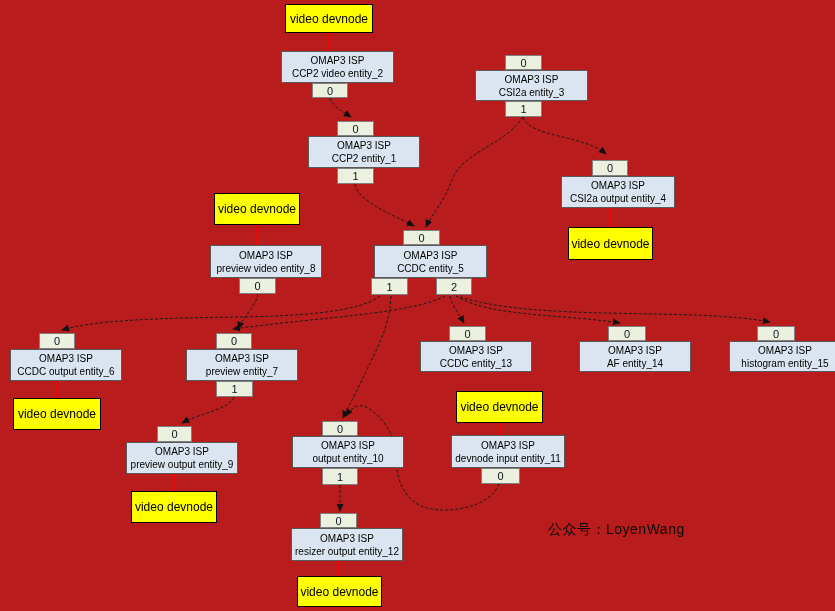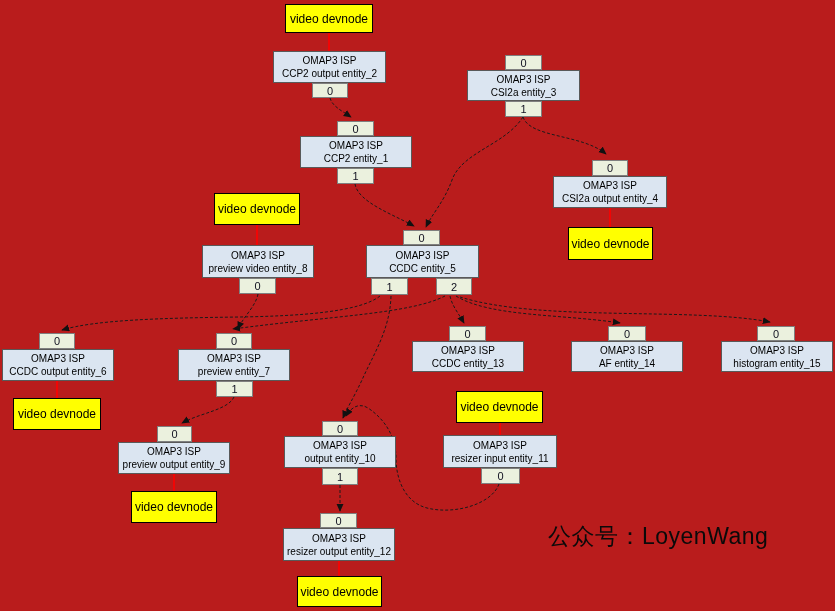--- a/index.html
+++ b/index.html
@@ -4,34 +4,34 @@
 <style>
   html,body{margin:0;padding:0;background:#ffffff;}
   #canvas{
     position:relative;width:835px;height:611px;background:#b91c1c;overflow:hidden;
     font-family:"Liberation Sans","DejaVu Sans",sans-serif;
   }
   svg.links{position:absolute;left:0;top:0;width:835px;height:611px;}
   .entity{
     position:absolute;background:#dbe5f1;border:1.5px solid #595959;
     box-sizing:border-box;display:flex;flex-direction:column;justify-content:center;
-    align-items:center;text-align:center;color:#000;z-index:2;
+    align-items:center;text-align:center;color:#000;z-index:2;margin-left:8px;
   }
   .entity .ln{font-size:10px;line-height:13px;white-space:nowrap;}
   .pad{
     position:absolute;background:#ebf1de;border:1.5px solid #7f7f7f;
     box-sizing:border-box;display:flex;justify-content:center;align-items:center;
     font-size:11px;color:#101020;z-index:3;
   }
   .devnode{
     position:absolute;background:#ffff00;border:1.6px solid #000000;
     box-sizing:border-box;display:flex;justify-content:center;align-items:center;
     font-size:12px;color:#000;z-index:2;white-space:nowrap;
   }
-  .wm1{position:absolute;left:548px;top:521px;font-size:23px;color:#0a0a0a;letter-spacing:.5px;}
+  .wm1{position:absolute;left:548px;top:521px;font-size:14px;color:#0a0a0a;letter-spacing:.5px;}
   .wm2{position:absolute;left:598px;top:580px;font-size:19px;color:#b5b5b5;}
 </style>
 </head>
 <body>
 
 <div id="canvas">
 
   <svg class="links" viewBox="0 0 835 611">
     <defs>
       <marker id="arr" markerWidth="9" markerHeight="8" refX="7.2" refY="3.5" orient="auto" markerUnits="userSpaceOnUse">
@@ -70,21 +70,21 @@
   <div class="devnode" style="left:285px;top:4px;width:88px;height:29px">video devnode</div>
   <div class="devnode" style="left:214px;top:193px;width:86px;height:32px">video devnode</div>
   <div class="devnode" style="left:568px;top:227px;width:85px;height:33px">video devnode</div>
   <div class="devnode" style="left:13px;top:398px;width:88px;height:32px">video devnode</div>
   <div class="devnode" style="left:131px;top:491px;width:86px;height:32px">video devnode</div>
   <div class="devnode" style="left:456px;top:391px;width:87px;height:32px">video devnode</div>
   <div class="devnode" style="left:297px;top:576px;width:85px;height:31px">video devnode</div>
 
   <div class="entity" style="left:273px;top:51px;width:113px;height:32px">
     <div class="ln">OMAP3 ISP</div>
-    <div class="ln">CCP2 output entity_2</div>
+    <div class="ln">CCP2 video entity_2</div>
   </div>
   <div class="pad" style="left:312px;top:83px;width:36px;height:15px">0</div>
 
   <div class="pad" style="left:337px;top:121px;width:37px;height:15px">0</div>
   <div class="entity" style="left:300px;top:136px;width:112px;height:32px">
     <div class="ln">OMAP3 ISP</div>
     <div class="ln">CCP2 entity_1</div>
   </div>
   <div class="pad" style="left:337px;top:168px;width:37px;height:16px">1</div>
 
@@ -148,21 +148,21 @@
 
   <div class="pad" style="left:322px;top:421px;width:36px;height:15px">0</div>
   <div class="entity" style="left:284px;top:436px;width:112px;height:32px">
     <div class="ln">OMAP3 ISP</div>
     <div class="ln">output entity_10</div>
   </div>
   <div class="pad" style="left:322px;top:468px;width:36px;height:17px">1</div>
 
   <div class="entity" style="left:443px;top:435px;width:114px;height:33px">
     <div class="ln">OMAP3 ISP</div>
-    <div class="ln">resizer input entity_11</div>
+    <div class="ln">devnode input entity_11</div>
   </div>
   <div class="pad" style="left:481px;top:468px;width:39px;height:16px">0</div>
 
   <div class="pad" style="left:157px;top:426px;width:35px;height:16px">0</div>
   <div class="entity" style="left:118px;top:442px;width:112px;height:32px">
     <div class="ln">OMAP3 ISP</div>
     <div class="ln">preview output entity_9</div>
   </div>
 
   <div class="pad" style="left:320px;top:513px;width:37px;height:15px">0</div>

